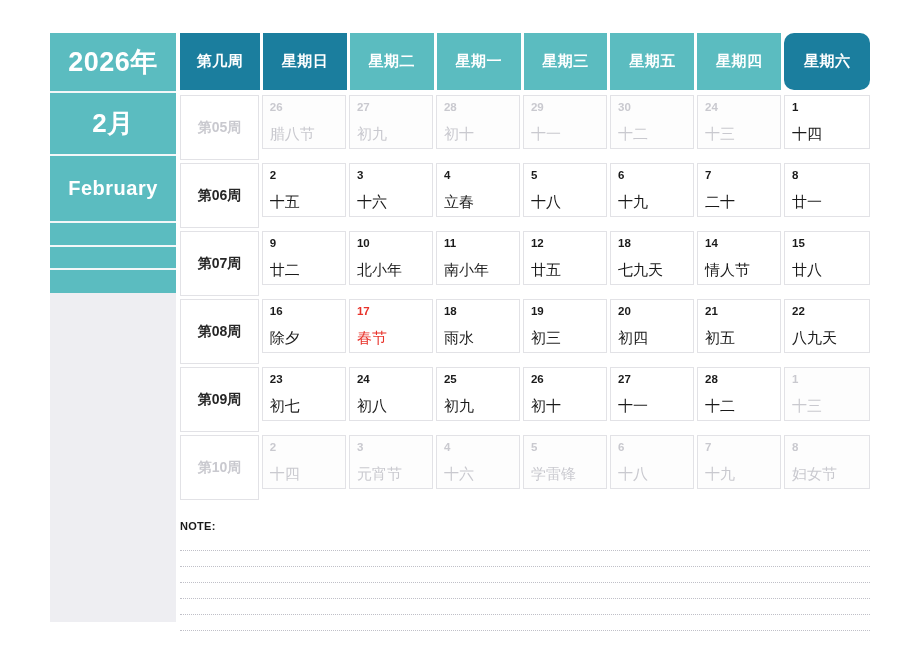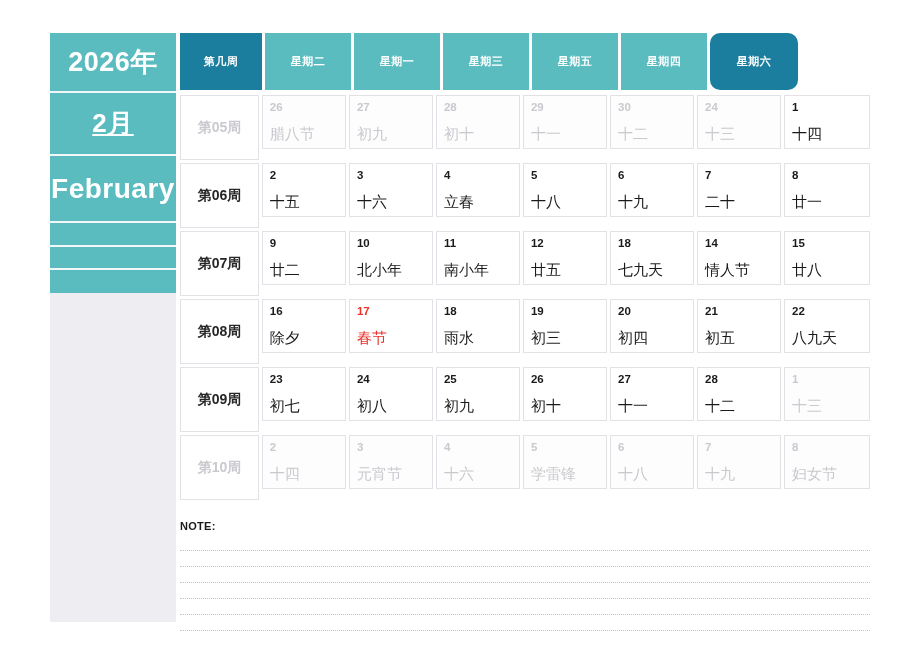--- a/index.html
+++ b/index.html
@@ -38,22 +38,22 @@
     box-sizing: border-box;
     border-bottom: 2px solid #f3f7f8;
     color: #ffffff;
     display: flex;
     align-items: center;
     justify-content: center;
     font-weight: bold;
     letter-spacing: .5px;
   }
   .mb-year   { height: 60px; font-size: 27px; }
-  .mb-month  { height: 63px; font-size: 26px; text-decoration: underline; }
-  .mb-eng    { height: 67px; font-size: 28px; }
+  .mb-month  { height: 63px; font-size: 26px; }
+  .mb-eng    { height: 67px; font-size: 20px; }
   .mb-blank1 { height: 24px; }
   .mb-blank2 { height: 23px; }
   .mb-blank3 { height: 23px; border-bottom: none; }
 
   
   #calendar {
     position: absolute;
     left: 180px;
     top: 33px;
     width: 690px;
@@ -65,21 +65,21 @@
   }
   .cal-row.header-row { margin-bottom: 5px; }
 
   .hdr {
     box-sizing: border-box;
     height: 57px;
     display: flex;
     align-items: center;
     justify-content: center;
     color: #ffffff;
-    font-size: 11px;
+    font-size: 15px;
     font-weight: bold;
     letter-spacing: .5px;
   }
   .hdr.weeknum { width: 82px; background: #1b7e9e; }
   .hdr.weekend { width: 86px; background: #1b7e9e; }
   .hdr.weekday { width: 86px; background: #5bbcc0; }
   .hdr.lastcol { width: 88px; border-radius: 10px; }
 
   .wk {
     box-sizing: border-box;
@@ -154,20 +154,21 @@
     <div class="mb-cell mb-eng">February</div>
     <div class="mb-cell mb-blank1"></div>
     <div class="mb-cell mb-blank2"></div>
     <div class="mb-cell mb-blank3"></div>
   </div>
 </div>
 
 <div id="calendar">
   <div class="cal-row header-row">
     <div class="hdr weeknum">第几周</div>
+    <div class="hdr weekend">星期日</div>
     <div class="hdr weekday">星期二</div>
     <div class="hdr weekday">星期一</div>
     <div class="hdr weekday">星期三</div>
     <div class="hdr weekday">星期五</div>
     <div class="hdr weekday">星期四</div>
     <div class="hdr weekend lastcol">星期六</div>
   </div>
   <div id="weeks-container">
       <div class="cal-row">
         <div class="wk dim">第05周</div>

